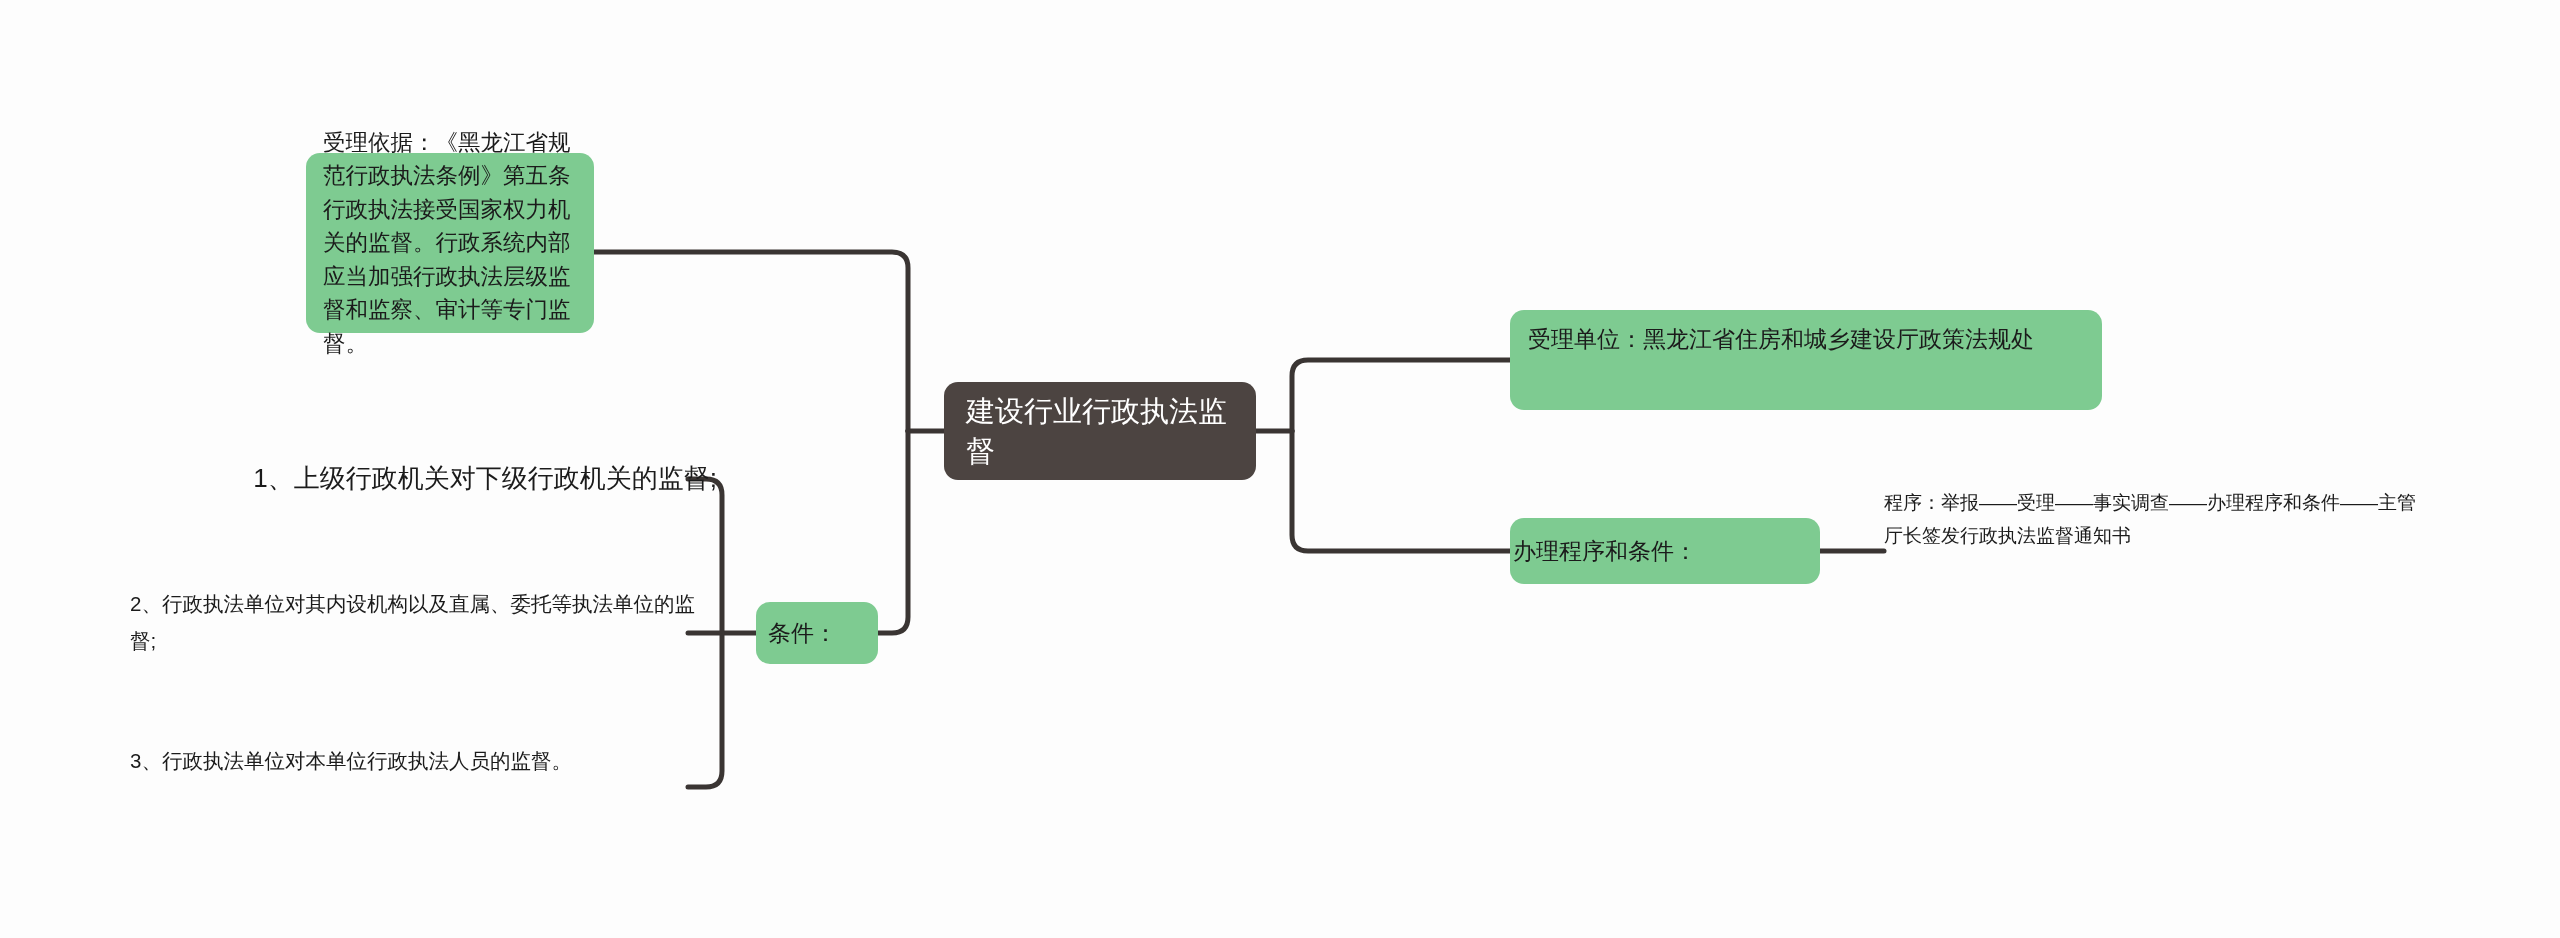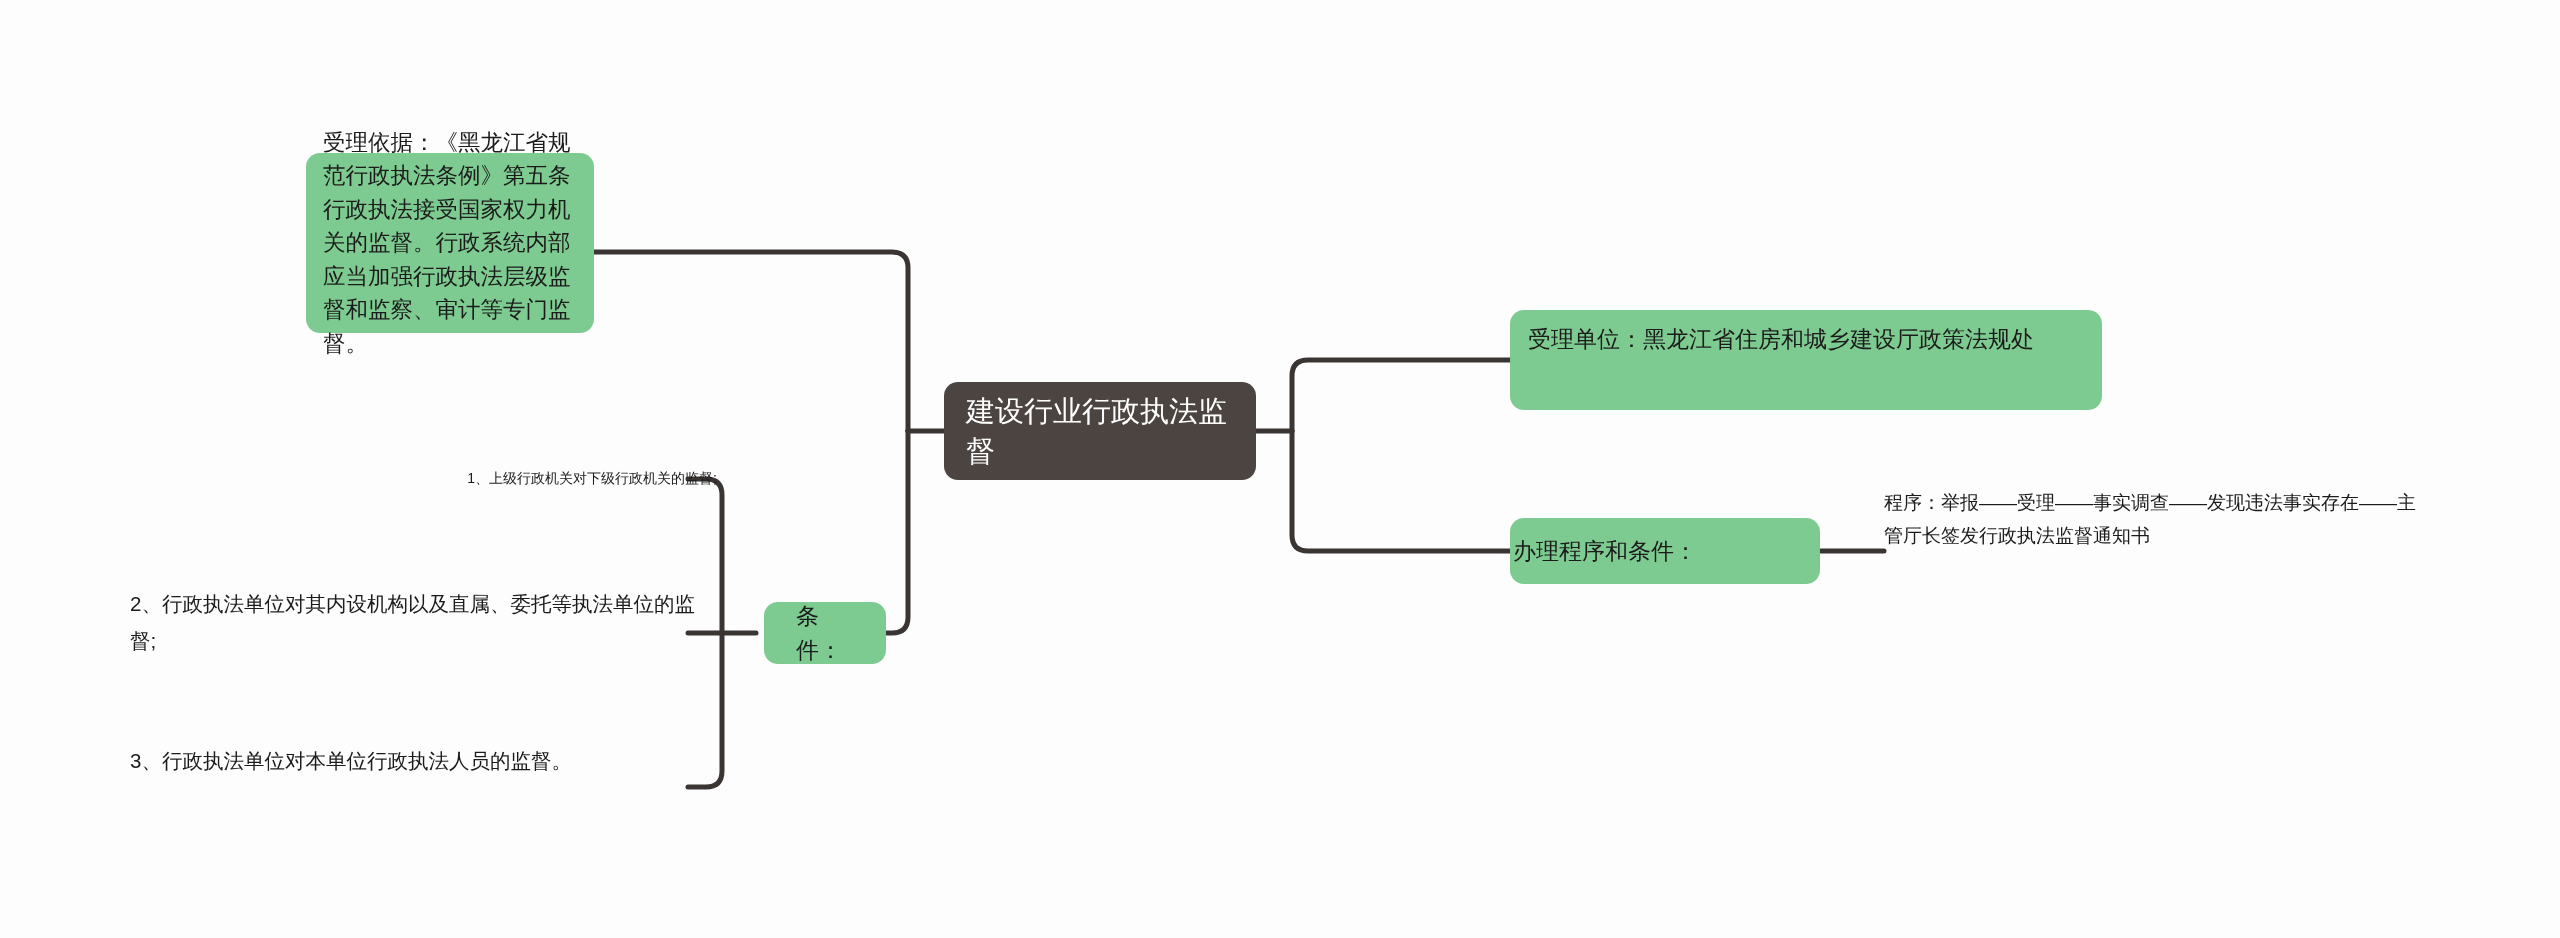--- a/index.html
+++ b/index.html
@@ -81,31 +81,30 @@
 
   #node-procdetail {
     left: 1884px; top: 486px; width: 545px; height: 102px;
     padding: 0;
     align-items: flex-start;
   }
   #node-procdetail .node-text { font-size: 19px; line-height: 33px; }
 
   #node-cond {
     left: 756px; top: 602px; width: 122px; height: 62px;
-    padding: 0 32px;
-    margin-left: 8px;
+    padding: 0 12px;
   }
   #node-cond .node-text { font-size: 23px; line-height: 34px; }
 
   #node-c1 {
     left: 185px; top: 460px; width: 532px; height: 36px;
     padding: 0;
     justify-content: flex-end;
   }
-  #node-c1 .node-text { font-size: 14px; line-height: 35px; text-align: right; }
+  #node-c1 .node-text { font-size: 26px; line-height: 35px; text-align: right; }
 
   #node-c2 {
     left: 130px; top: 585px; width: 588px; height: 76px;
     padding: 0;
     align-items: flex-start;
   }
   #node-c2 .node-text { font-size: 20.5px; line-height: 37px; }
 
   #node-c3 {
     left: 130px; top: 742px; width: 588px; height: 76px;
@@ -172,16 +171,16 @@
 
   <div class="node node-root" id="node-root">
     <span class="node-text">建设行业行政执法监督</span>
   </div>
 
   <div class="node node-green" id="node-proc">
     <span class="node-text">办理程序和条件：</span>
   </div>
 
   <div class="node node-plain" id="node-procdetail">
-    <span class="node-text">程序：举报——受理——事实调查——发现违法事实存在——主管厅长签发行政执法监督通知书</span>
+    <span class="node-text">程序：举报——受理——事实调查——办理程序和条件——主管厅长签发行政执法监督通知书</span>
   </div>
 
 </div>
 
 </body></html>

